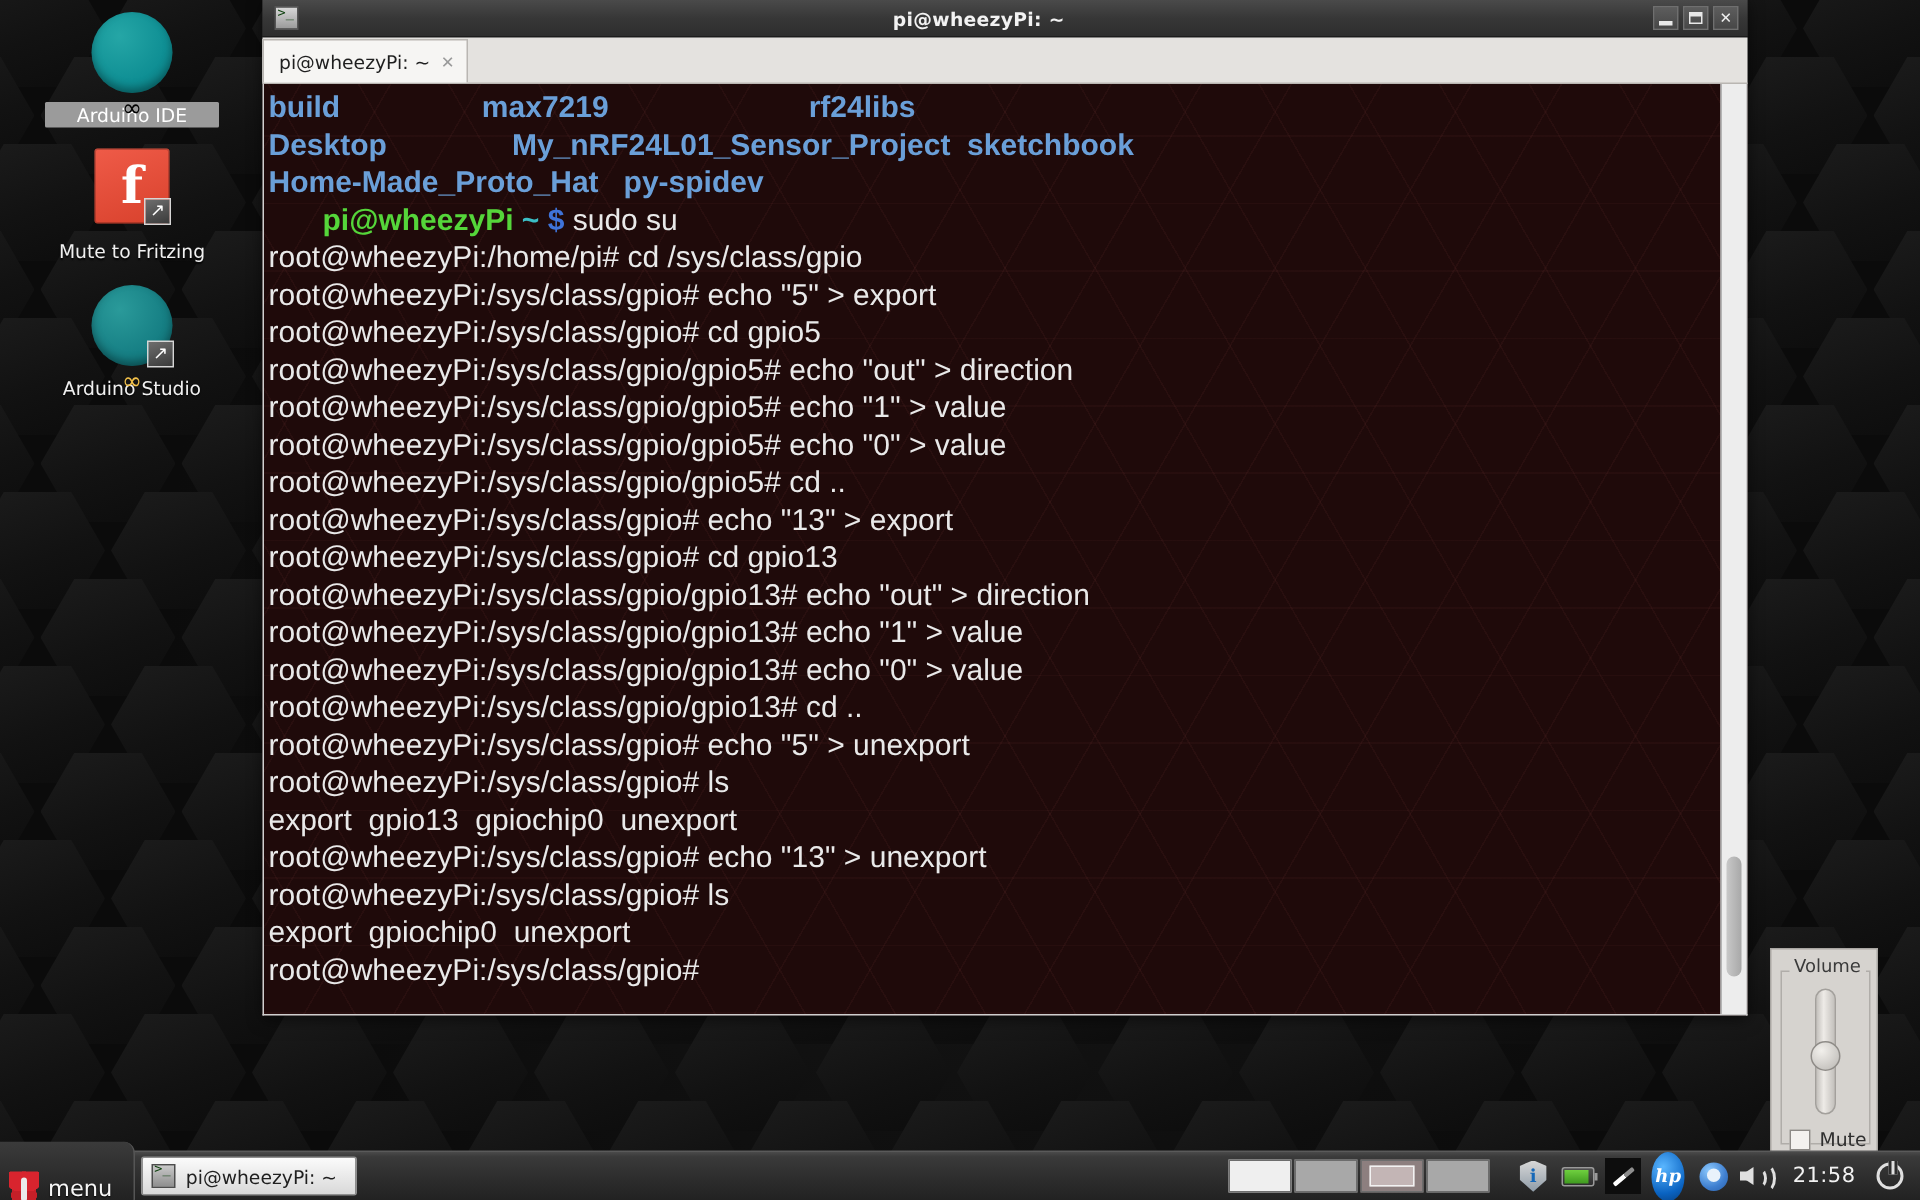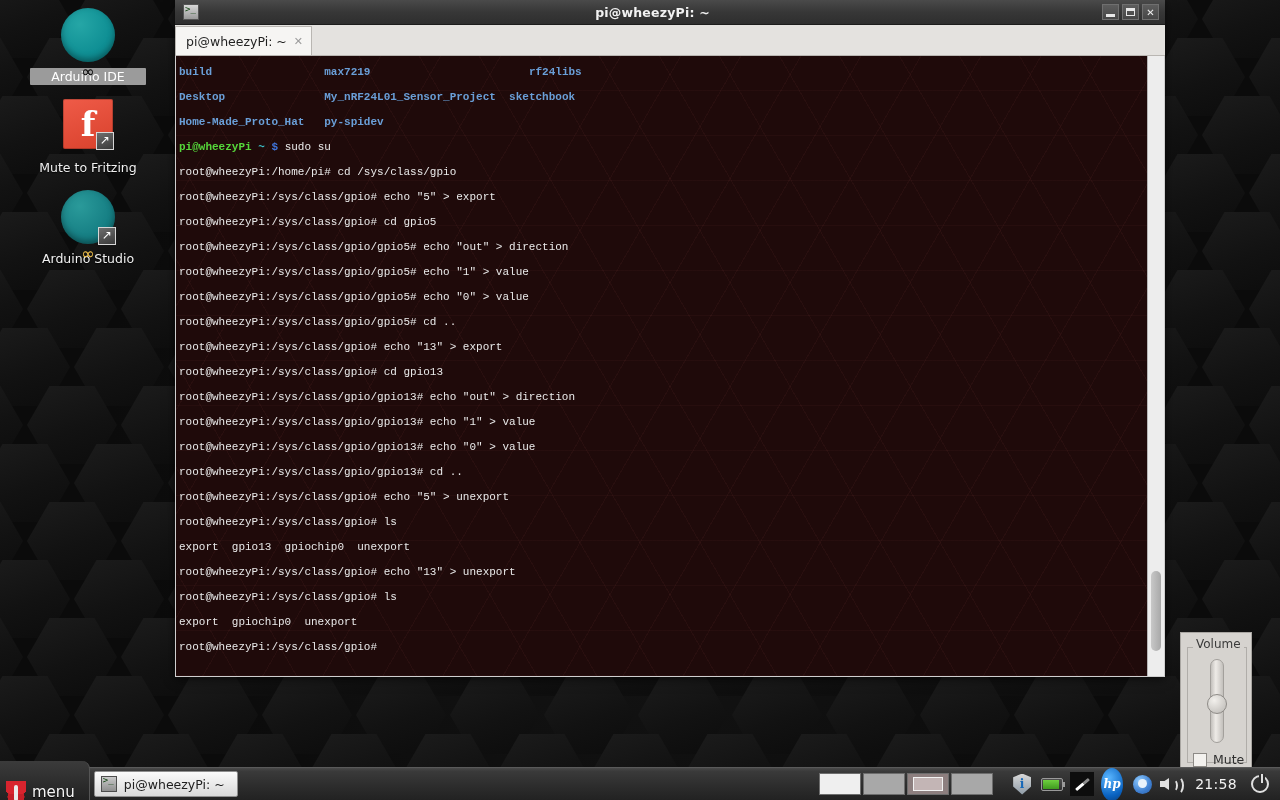--- a/index.html
+++ b/index.html
@@ -210,30 +210,30 @@
       repeating-linear-gradient(0deg, rgba(255,120,120,0.035) 0 1px, transparent 1px 45px);
     display: flex;
     border: 1px solid #cfcfcf;
     border-top: none;
     box-sizing: border-box;
     overflow: hidden;
   }
   #term-text {
     flex: 1;
     padding: 4px 0 0 3px;
-    font-family: Liberation Mono, monospace;
-    font-size: 11px;
+    font-family: Liberation Sans, sans-serif;
+    font-size: 20px;
     line-height: 25px;
     white-space: pre;
     color: #e8e8e8;
     overflow: hidden;
   }
   #term-text .ln { display: block; height: 25px; }
   .c-dir   { color: #6a9fd8; font-weight: bold; }
-  .c-user  { color: #55d63a; font-weight: bold; }
+  .c-user  { color: #55d63a; font-weight: bold; margin-left: 36px; }
   .c-tilde { color: #3bbfc6; font-weight: bold; }
   .c-dollar{ color: #3f73d8; font-weight: bold; }
   .c-plain { color: #e9e9e9; }
 
   #term-scroll {
     width: 16px;
     background: #ededed;
     border-left: 1px solid #b5b5b5;
     position: relative;
     flex: none;

